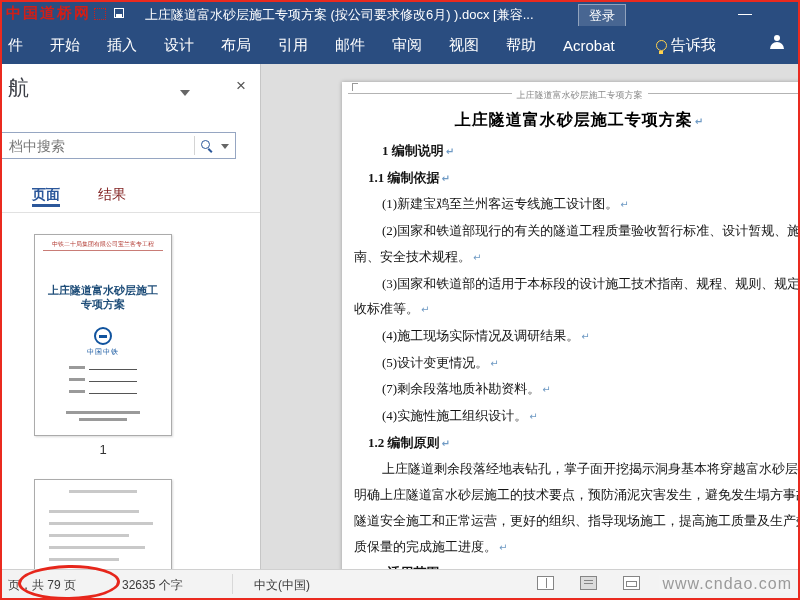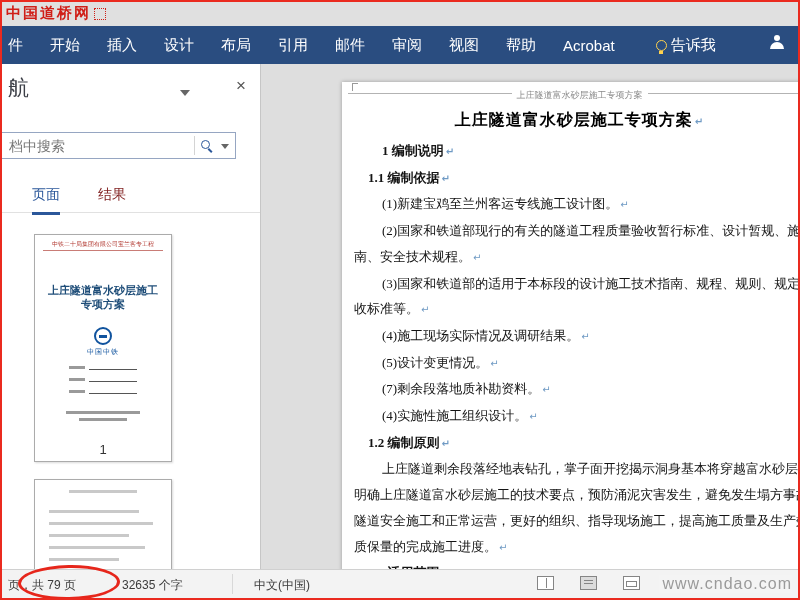--- a/index.html
+++ b/index.html
@@ -35,25 +35,25 @@
   .nav-caret{position:absolute;left:178px;top:26px;width:0;height:0;border-left:5px solid transparent;border-right:5px solid transparent;border-top:6px solid #666;}
   .nav-close{position:absolute;right:14px;top:12px;font-size:17px;color:#555;cursor:pointer;}
   .searchbox{position:absolute;left:-6px;top:68px;width:240px;height:27px;border:1px solid #96a6c2;background:#fff;box-sizing:border-box;}
   .search-ph{position:absolute;left:12px;top:5px;font-size:14px;color:#767676;}
   .search-sep{position:absolute;right:40px;top:3px;bottom:3px;width:1px;background:#d4d4d4;}
   .mag{position:absolute;right:22px;top:7px;width:12px;height:12px;}
   .mag::before{content:"";position:absolute;left:0;top:0;width:7px;height:7px;border:1.5px solid #2b579a;border-radius:50%;}
   .mag::after{content:"";position:absolute;left:8px;top:8px;width:5px;height:1.5px;background:#2b579a;transform:rotate(45deg);transform-origin:0 0;}
   .search-caret{position:absolute;right:6px;top:11px;width:0;height:0;border-left:4px solid transparent;border-right:4px solid transparent;border-top:5px solid #666;}
   .nav-tabs{position:absolute;left:0;top:116px;right:0;height:32px;border-bottom:1px solid #e1e1e1;font-size:14px;}
-  .ntab-pages{position:absolute;left:30px;top:6px;color:#2b579a;font-weight:normal;padding-bottom:8px;border-bottom:3px solid #2b579a;cursor:pointer;}
+  .ntab-pages{position:absolute;left:30px;top:6px;color:#2b579a;font-weight:bold;padding-bottom:0;border-bottom:3px solid #2b579a;cursor:pointer;}
   .ntab-results{position:absolute;left:96px;top:6px;color:#7f1d1d;cursor:pointer;}
 
   .thumb{position:absolute;left:32px;width:138px;background:#fff;border:1px solid #ababab;box-shadow:1px 1px 2px rgba(0,0,0,.15);box-sizing:border-box;}
-  .t1{top:170px;height:228px;}
+  .t1{top:170px;height:202px;}
   .t2{top:415px;height:120px;}
   .t-red{position:absolute;left:8px;right:8px;top:6px;font-size:6px;line-height:7px;color:#b23a32;text-align:center;
          white-space:nowrap;overflow:hidden;border-bottom:1px solid #c97c76;padding-bottom:2px;}
   .t-title{position:absolute;left:0;right:0;top:48px;text-align:center;color:#1f4e79;font-weight:bold;font-size:11px;line-height:14px;}
   .t-logo{position:absolute;left:0;right:0;top:92px;text-align:center;}
   .ring{width:18px;height:18px;margin:0 auto;border:2px solid #10539e;border-radius:50%;position:relative;box-sizing:border-box;}
   .ring::after{content:"";position:absolute;left:3px;right:3px;top:6px;height:3px;background:#10539e;}
   .t-logo-text{font-size:7px;color:#10539e;margin-top:2px;letter-spacing:1px;}
   .t-sign{position:absolute;left:34px;height:6px;}
   .t-sign i{position:absolute;left:0;top:1px;width:16px;height:3px;background:#9a9a9a;}
@@ -101,20 +101,26 @@
 
   
   .red-ellipse{position:absolute;left:16px;top:563px;width:96px;height:29px;border:3px solid #e6261b;border-radius:50%;
                transform:rotate(-1deg);z-index:80;pointer-events:none;}
 </style>
 </head>
 <body>
 
 <div class="frame">
 
+  <div class="titlebar">
+    <span class="qat"></span>
+    <div class="tb-title">上庄隧道富水砂层施工专项方案 (按公司要求修改6月) ).docx [兼容...</div>
+    <button class="login">登录</button>
+    <span class="minbtn">—</span>
+  </div>
   <div class="wm-tl"><span>中国道桥网</span><span class="wm-grid"></span></div>
 
   <div class="ribbon">
     <span class="rtab">件</span>
     <span class="rtab">开始</span>
     <span class="rtab">插入</span>
     <span class="rtab">设计</span>
     <span class="rtab">布局</span>
     <span class="rtab">引用</span>
     <span class="rtab">邮件</span>

